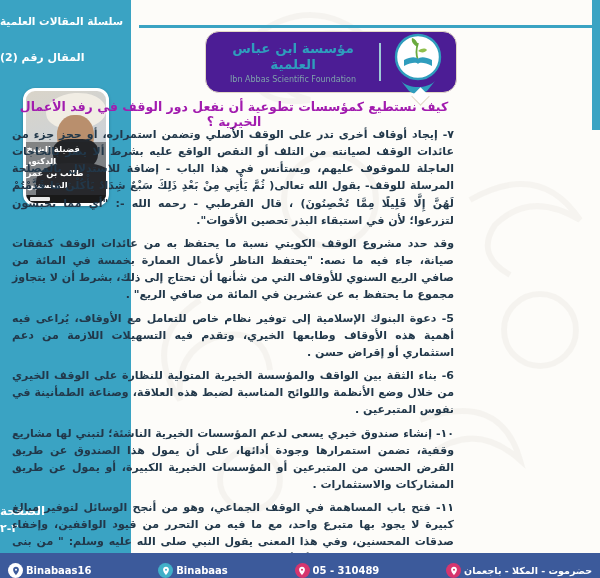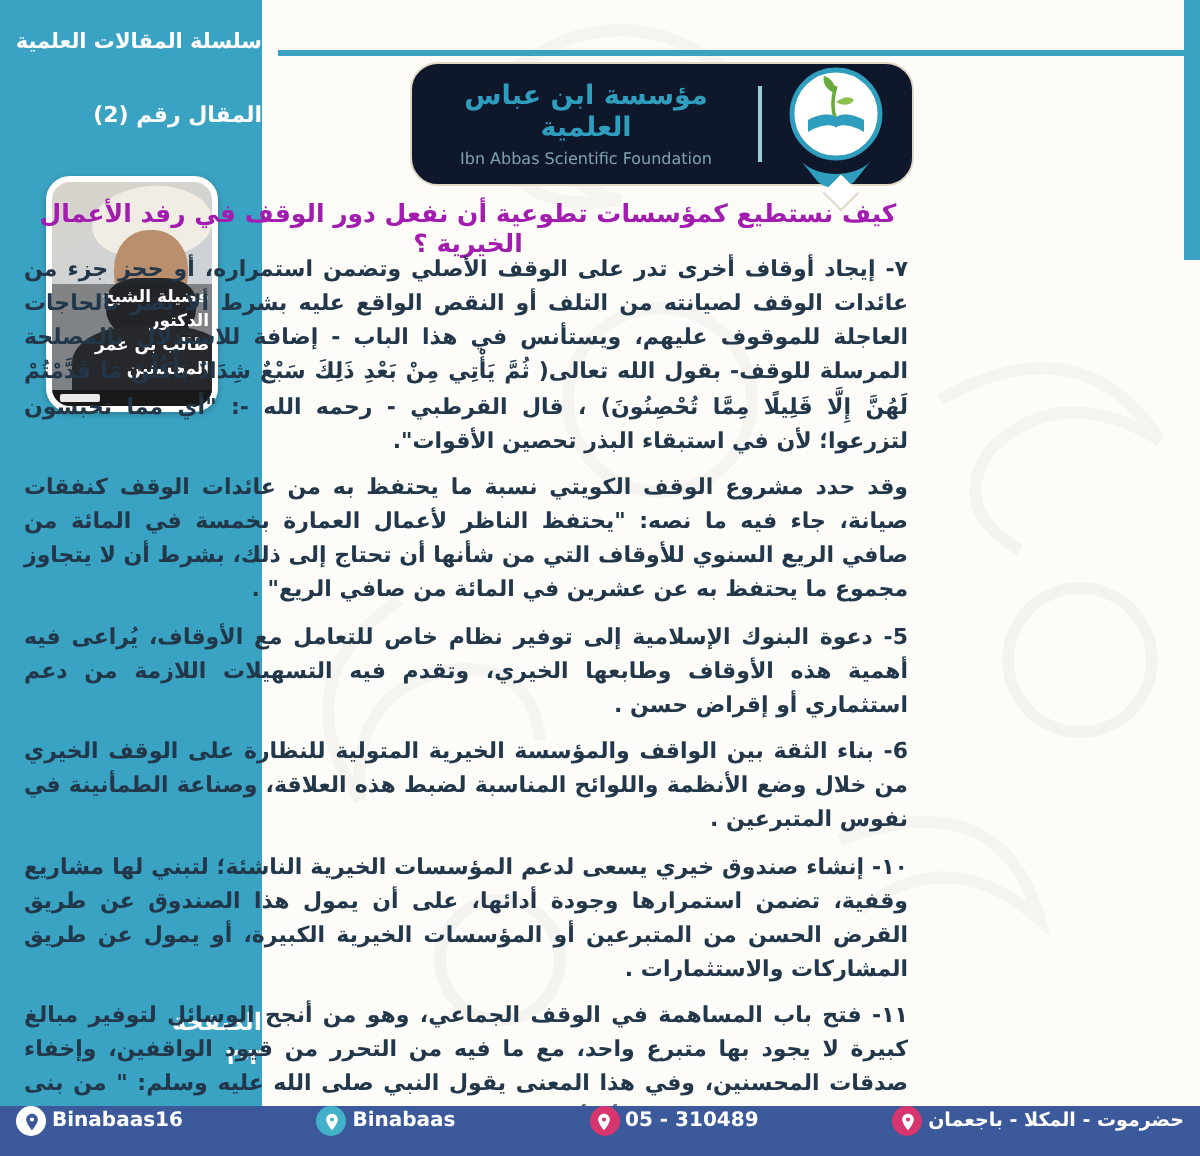--- a/index.html
+++ b/index.html
@@ -12,21 +12,21 @@
   
   .ornament { position:absolute; inset:0; pointer-events:none; }
 
   
   .right-strip { position:absolute; right:0; top:0; width:8px; height:130px; background:#3aa3c3; }
   .top-rule   { position:absolute; left:139px; right:6px; top:25px; height:3px; background:#3aa3c3; }
 
   
   .sidebar {
     position:absolute; left:0; top:0; width:131px; height:553px;
-    background:#3aa3c3; color:#fff; text-align:right;
+    background:#3aa3c3; color:#fff; text-align:left;
   }
   .series-title { margin-top:15px; font-size:10.5px; font-weight:bold; white-space:nowrap; letter-spacing:0; }
   .article-number { margin-top:24px; font-size:11px; font-weight:bold; }
   .photo {
     position:relative; width:86px; height:118px; margin:24px auto 16px;
     border:3px solid #fff; border-radius:12px; overflow:hidden;
     background:linear-gradient(160deg,#d9d4c9 0%,#ccd2d8 55%,#c2c9d1 100%);
     box-shadow:0 1px 3px rgba(0,0,0,.25);
   }
   .turban { position:absolute; top:2px; left:20px; width:60px; height:36px; background:#f1ede4; border-radius:50% 50% 46% 46%; transform:rotate(-4deg); }
@@ -39,21 +39,21 @@
   }
   .progress-bar { position:absolute; left:0; right:0; bottom:0; height:8px; background:#191919; }
   .progress-fill { position:absolute; left:4px; top:2px; width:20px; height:4px; background:#e9e9e9; border-radius:1px; }
   .page-label-block { position:absolute; left:0; right:0; bottom:18px; }
   .page-label  { font-size:12px; font-weight:bold; }
   .page-number { font-size:11px; font-weight:bold; margin-top:4px; direction:ltr; }
 
   
   .bubble {
     position:absolute; top:31px; right:143px; width:252px; height:62px;
-    background:#0f172a; border:1.5px solid #e2d8c6; border-radius:14px;
+    background:#4c1d95; border:1.5px solid #e2d8c6; border-radius:14px;
     display:flex; align-items:center; gap:9px; padding:4px 10px; direction:rtl;
   }
   .bubble-tail {
     position:absolute; top:90px; right:173px; width:13px; height:13px; background:#fff;
     border-left:1.5px solid #e2d8c6; border-bottom:1.5px solid #e2d8c6; transform:rotate(-45deg);
   }
   .logo-wrap { flex:0 0 auto; width:56px; height:60px; }
   .bubble-divider { flex:0 0 auto; width:2px; height:38px; background:#9ec9d6; }
   .brand-text { flex:1; text-align:center; }
   .brand-ar { color:#2f9dbd; font-size:13.5px; font-weight:bold; }
@@ -66,21 +66,21 @@
   }
   .article-body {
     position:absolute; top:126px; right:146px; left:12px;
     color:#22384a; font-size:11px; font-weight:bold; line-height:1.56; text-align:justify;
   }
   .article-body p { margin-bottom:6px; }
 
   
   .footer {
     position:absolute; left:0; right:0; bottom:0; height:25px; background:#3c5a9b;
-    display:flex; direction:ltr; align-items:flex-start; justify-content:space-between;
+    display:flex; direction:ltr; align-items:flex-end; justify-content:space-between;
     padding:0 8px; color:#fff; font-size:10px; font-weight:bold; white-space:nowrap;
   }
   .f-item { display:flex; align-items:center; gap:3px; }
   .pin { width:15px; height:15px; border-radius:50%; display:flex; align-items:center; justify-content:center; flex:0 0 auto; }
   .pin svg { width:10px; height:10px; display:block; }
   .pin-white { background:#ffffff; } .pin-white svg path { fill:#3c5a9b; }
   .pin-teal  { background:#41b0c8; } .pin-teal  svg path { fill:#ffffff; }
   .pin-gray  { background:#d9dee3; } .pin-gray  svg path { fill:#3c5a9b; }
   .pin-pink  { background:#d6356e; } .pin-pink  svg path { fill:#ffffff; }
   .f-ar { font-size:9.5px; }

